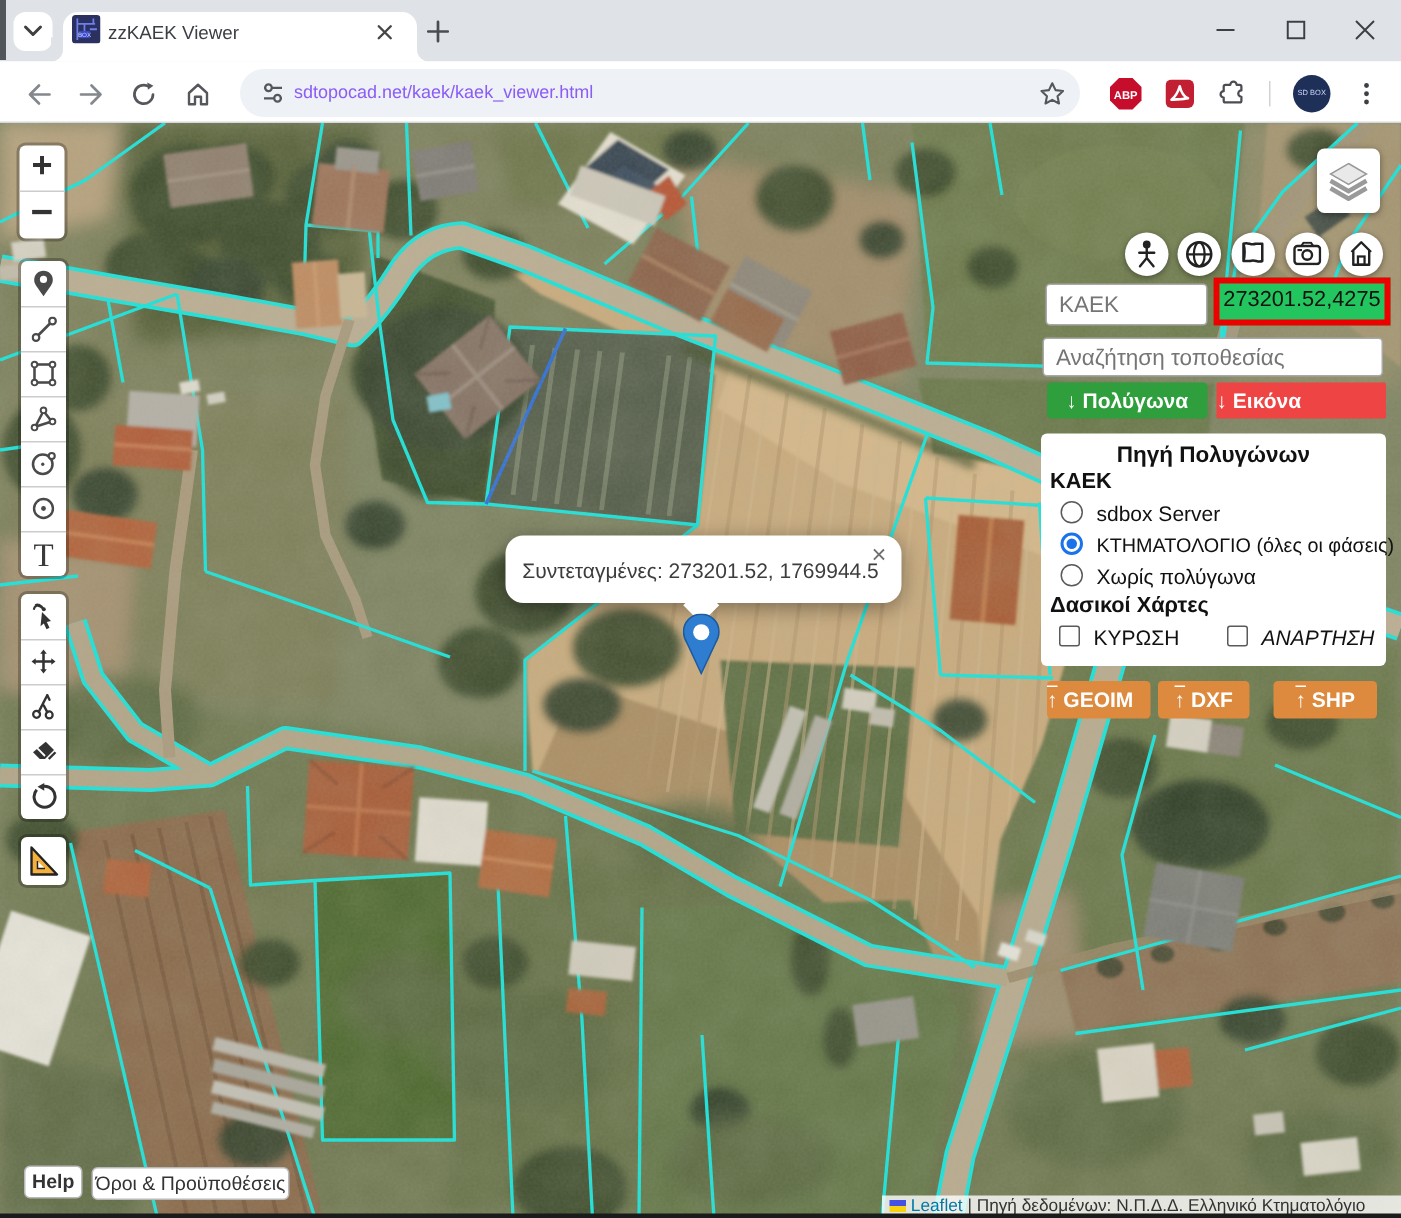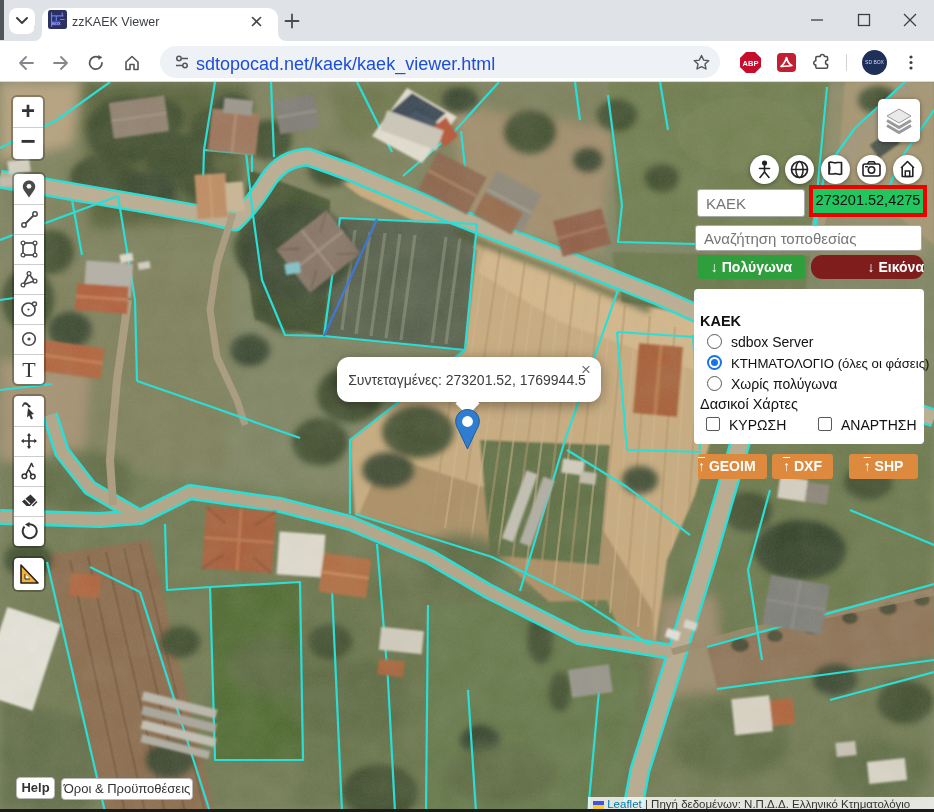--- a/index.html
+++ b/index.html
@@ -76,21 +76,21 @@
 
   <div class="abs" style="left:160px;top:46px;width:560px;height:32px;background:#eef1f5;border-radius:16px;"></div>
 
   <svg class="abs" style="left:174px;top:54px;" width="16" height="16" viewBox="0 0 16 16">
     <circle cx="5" cy="4.5" r="2.2" fill="none" stroke="#54575b" stroke-width="1.5"></circle>
     <path d="M7.2 4.5 H14 M2 4.5 H2.8" stroke="#54575b" stroke-width="1.5"></path>
     <circle cx="11" cy="11.5" r="2.2" fill="none" stroke="#54575b" stroke-width="1.5"></circle>
     <path d="M2 11.5 H8.8 M13.2 11.5 H14" stroke="#54575b" stroke-width="1.5"></path>
   </svg>
 
-  <div class="abs" style="left:196px;top:54px;font-size:18px;color:#1d4ed8;">sdtopocad.net/kaek/kaek_viewer.html</div>
+  <div class="abs" style="left:196px;top:54px;font-size:12px;color:#8b5cf6;">sdtopocad.net/kaek/kaek_viewer.html</div>
 
   <svg class="abs" style="left:693px;top:54px;" width="17" height="17" viewBox="0 0 17 17">
       <path d="M8.5 1.5 L10.7 6.1 L15.7 6.7 L12 10.1 L13 15 L8.5 12.6 L4 15 L5 10.1 L1.3 6.7 L6.3 6.1 Z" fill="none" stroke="#54575b" stroke-width="1.4" stroke-linejoin="round"></path>
     </svg>
 
   <svg class="abs" style="left:739px;top:51px;" width="23" height="23" viewBox="0 0 23 23">
     <path d="M7 1 H16 L22 7 V16 L16 22 H7 L1 16 V7 Z" fill="#c70d2c"></path>
     <text x="11.5" y="14.8" font-size="7.5" font-weight="bold" fill="#fff" text-anchor="middle" font-family="Liberation Sans">ABP</text>
   </svg>
 
@@ -703,44 +703,45 @@
   </svg>
 
   <input class="abs" style="left: 697px; top: 189px; width: 108px; height: 28px; border: 1px solid rgb(169, 169, 169); border-radius: 3px; font-size: 15px; padding-left: 8px; color: rgb(34, 34, 34); font-family: &quot;Liberation Sans&quot;, sans-serif;" placeholder="ΚΑΕΚ">
 
   <div class="abs" style="left:809px;top:185px;width:118px;height:32px;background:#22c55e;border:4.5px solid #ec0000;font-size:14.5px;color:#111;text-align:center;line-height:23px;">273201.52,4275</div>
 
   <input class="abs" style="left: 695px; top: 225px; width: 227px; height: 26px; border: 1px solid rgb(169, 169, 169); border-radius: 3px; font-size: 15px; padding-left: 8px; color: rgb(34, 34, 34); font-family: &quot;Liberation Sans&quot;, sans-serif;" placeholder="Αναζήτηση τοποθεσίας">
 
   <div class="abs" style="left:698px;top:255px;width:107px;height:24px;background:#2f9e3c;border-radius:3px;color:#fff;font-size:14px;font-weight:bold;text-align:center;line-height:24px;">↓ Πολύγωνα</div>
 
-  <div class="abs" style="left:811px;top:255px;width:113px;height:24px;background:#7f1d1d;border-radius:11px;color:#fff;font-size:14px;font-weight:bold;text-align:right;line-height:24px;">↓ Εικόνα</div>
+  <div class="abs" style="left:811px;top:255px;width:113px;height:24px;background:#ef4444;border-radius:1px;color:#fff;font-size:14px;font-weight:bold;text-align:left;line-height:24px;">↓ Εικόνα</div>
 
   <div class="abs" style="left:694px;top:289px;width:230px;height:155px;background:#fff;border-radius:4px;"></div>
 
+  <div class="abs" style="left:694px;top:295px;width:230px;text-align:center;font-size:15px;font-weight:bold;color:#111;">Πηγή Πολυγώνων</div>
 
   <div class="abs" style="left:700px;top:313px;font-size:14.5px;font-weight:bold;color:#111;">ΚΑΕΚ</div>
 
   <div class="abs" style="left:707px;top:334px;width:15px;height:15px;border:1.6px solid #5a5a5a;border-radius:50%;"></div>
   <div class="abs" style="left:731px;top:334px;font-size:14px;color:#111;white-space:nowrap;">sdbox Server</div>
 
   <div class="abs" style="left:707px;top:355px;width:15px;height:15px;border:2px solid #1a73e8;border-radius:50%;"></div>
   <div class="abs" style="left:711px;top:359px;width:7px;height:7px;background:#1a73e8;border-radius:50%;"></div>
   <div class="abs" style="left:731px;top:356px;font-size:13.2px;color:#111;white-space:nowrap;">ΚΤΗΜΑΤΟΛΟΓΙΟ (όλες οι φάσεις)</div>
 
   <div class="abs" style="left:707px;top:376px;width:15px;height:15px;border:1.6px solid #5a5a5a;border-radius:50%;"></div>
   <div class="abs" style="left:731px;top:376px;font-size:14px;color:#111;white-space:nowrap;">Χωρίς πολύγωνα</div>
 
-  <div class="abs" style="left:700px;top:396px;font-size:14.5px;font-weight:normal;color:#111;">Δασικοί Χάρτες</div>
+  <div class="abs" style="left:700px;top:396px;font-size:14.5px;font-weight:bold;color:#111;">Δασικοί Χάρτες</div>
 
   <div class="abs" style="left:706px;top:417px;width:14px;height:14px;border:1.6px solid #5a5a5a;border-radius:2px;"></div>
   <div class="abs" style="left:729px;top:417px;font-size:14px;color:#111;white-space:nowrap;">ΚΥΡΩΣΗ</div>
 
   <div class="abs" style="left:818px;top:417px;width:14px;height:14px;border:1.6px solid #5a5a5a;border-radius:2px;"></div>
-  <div class="abs" style="left:841px;top:417px;font-size:14px;color:#111;white-space:nowrap;">ΑΝΑΡΤΗΣΗ</div>
+  <div class="abs" style="left:841px;top:417px;font-size:14px;color:#111;white-space:nowrap;font-style:italic;">ΑΝΑΡΤΗΣΗ</div>
 
   <div class="abs" style="left:698px;top:454px;width:69px;height:25px;background:#dd8a3e;border-radius:3px;color:#fff;font-size:14px;font-weight:bold;text-align:left;line-height:25px;"><span style="text-decoration:overline;">↑</span> GEOIM</div>
 
   <div class="abs" style="left:772px;top:454px;width:61px;height:25px;background:#dd8a3e;border-radius:3px;color:#fff;font-size:14px;font-weight:bold;text-align:center;line-height:25px;"><span style="text-decoration:overline;">↑</span> DXF</div>
 
   <div class="abs" style="left:849px;top:454px;width:69px;height:25px;background:#dd8a3e;border-radius:3px;color:#fff;font-size:14px;font-weight:bold;text-align:center;line-height:25px;"><span style="text-decoration:overline;">↑</span> SHP</div>
 
   <div class="abs" style="left:16px;top:777px;width:39px;height:22px;background:#fff;border:1px solid #b9b9b9;border-radius:4px;font-size:13px;font-weight:bold;color:#333;text-align:center;line-height:20px;">Help</div>
 
   <div class="abs" style="left:61px;top:778px;width:132px;height:22px;background:#fff;border:1px solid #b9b9b9;border-radius:4px;font-size:13px;color:#333;text-align:center;line-height:20px;">Όροι &amp; Προϋποθέσεις</div>

